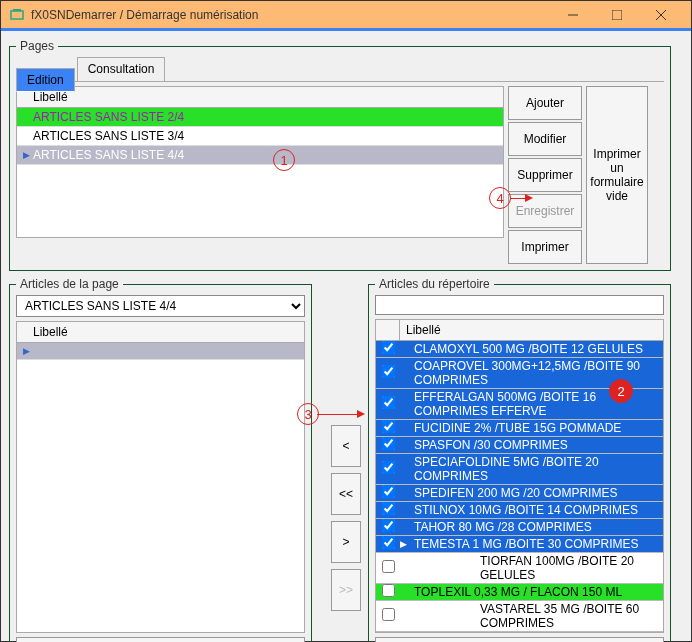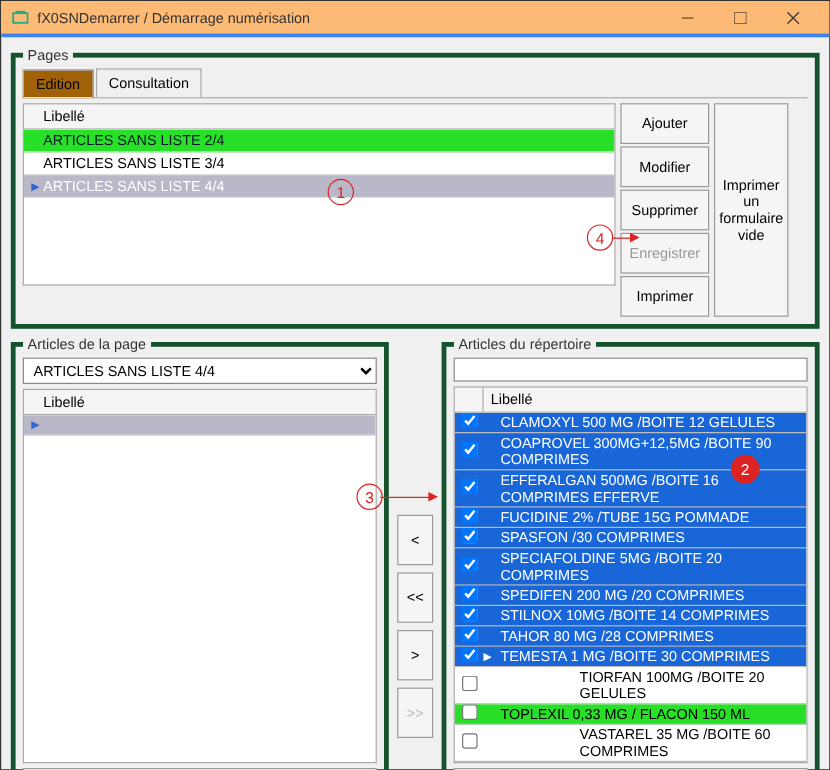--- a/index.html
+++ b/index.html
@@ -3,33 +3,33 @@
 <meta charset="utf-8">
 <style>
   * { box-sizing: border-box; font-family: "Segoe UI", Tahoma, sans-serif; font-size: 12px; }
   body { margin: 0; background: #fff; }
   .window { width: 692px; height: 642px; border: 1px solid #333; position: relative; background: #f0f0f0; }
   .titlebar { height: 30px; background: #fdba74; display: flex; align-items: center; padding: 0 8px; border-bottom: 3px solid #3b82f6; }
   .titlebar .icon { width: 16px; height: 16px; margin-right: 6px; display: flex; align-items: center; justify-content: center; color: #2a8; }
   .titlebar .title { flex: 1; color: #333; }
   .titlebar .ctrl { width: 44px; height: 28px; display: flex; align-items: center; justify-content: center; color: #333; }
   .content { padding: 8px; height: calc(100% - 30px); display: flex; flex-direction: column; }
-  fieldset { border: 4px solid #14532d; margin: 0 0 6px 0; padding: 4px 6px 6px 6px; position: relative; }
+  fieldset { border: 1px solid #14532d; margin: 0 12px 6px 0; padding: 4px 6px 6px 6px; position: relative; }
   legend { padding: 0 4px; color: #333; }
   .tabs { display: flex; border-bottom: 1px solid #aaa; margin-bottom: 4px; }
   .tab { padding: 4px 10px; border: 1px solid #aaa; border-bottom: none; background: #f0f0f0; margin-right: 2px; cursor: pointer; }
-  .tab.active { background: #a16207; border-bottom: 1px solid #fff; position: relative; top: 1px; }
+  .tab.active { background: #3b82f6; border-bottom: 1px solid #fff; position: relative; top: 11px; }
   .main-row { display: flex; gap: 4px; }
   .list-area { flex: 1; display: flex; flex-direction: column; }
   .list-header { background: #f5f5f5; border: 1px solid #aaa; padding: 3px 6px; display: flex; }
   .list-header .indent { width: 10px; }
   .list-body { border: 1px solid #aaa; border-top: none; background: #fff; height: 130px; overflow-y: scroll; }
   .list-row { padding: 2px 6px; display: flex; align-items: center; border-bottom: 1px solid #ddd; min-height: 17px; }
   .list-row .arrow { width: 10px; color: #36c; font-size: 9px; }
-  .list-row.green { background: #28e028; color: #0f172a; }
+  .list-row.green { background: #28e028; color: #a21caf; }
   .list-row.selected { background: #b8b8c8; color: #fff; }
   .side-btns { display: flex; flex-direction: column; gap: 2px; }
   .side-btns button { width: 74px; height: 34px; background: #f5f5f5; border: 1px solid #999; cursor: pointer; }
   .side-btns button:disabled { color: #999; }
   .side-btns .tall { width: 62px; flex: 1; background: #f5f5f5; border: 1px solid #999; display: flex; align-items: center; justify-content: center; text-align: center; cursor: pointer; padding: 4px; }
   .lower { display: flex; gap: 6px; flex: 1; }
   .lower fieldset { flex: 1; display: flex; flex-direction: column; }
   .combo { width: 100%; padding: 2px 4px; border: 1px solid #888; background: #fff; margin-bottom: 4px; }
   .mini-list-header { background: #f5f5f5; border: 1px solid #aaa; padding: 3px 6px; display: flex; }
   .mini-list-body { border: 1px solid #aaa; border-top: none; background: #fff; flex: 1; overflow-y: auto; }

